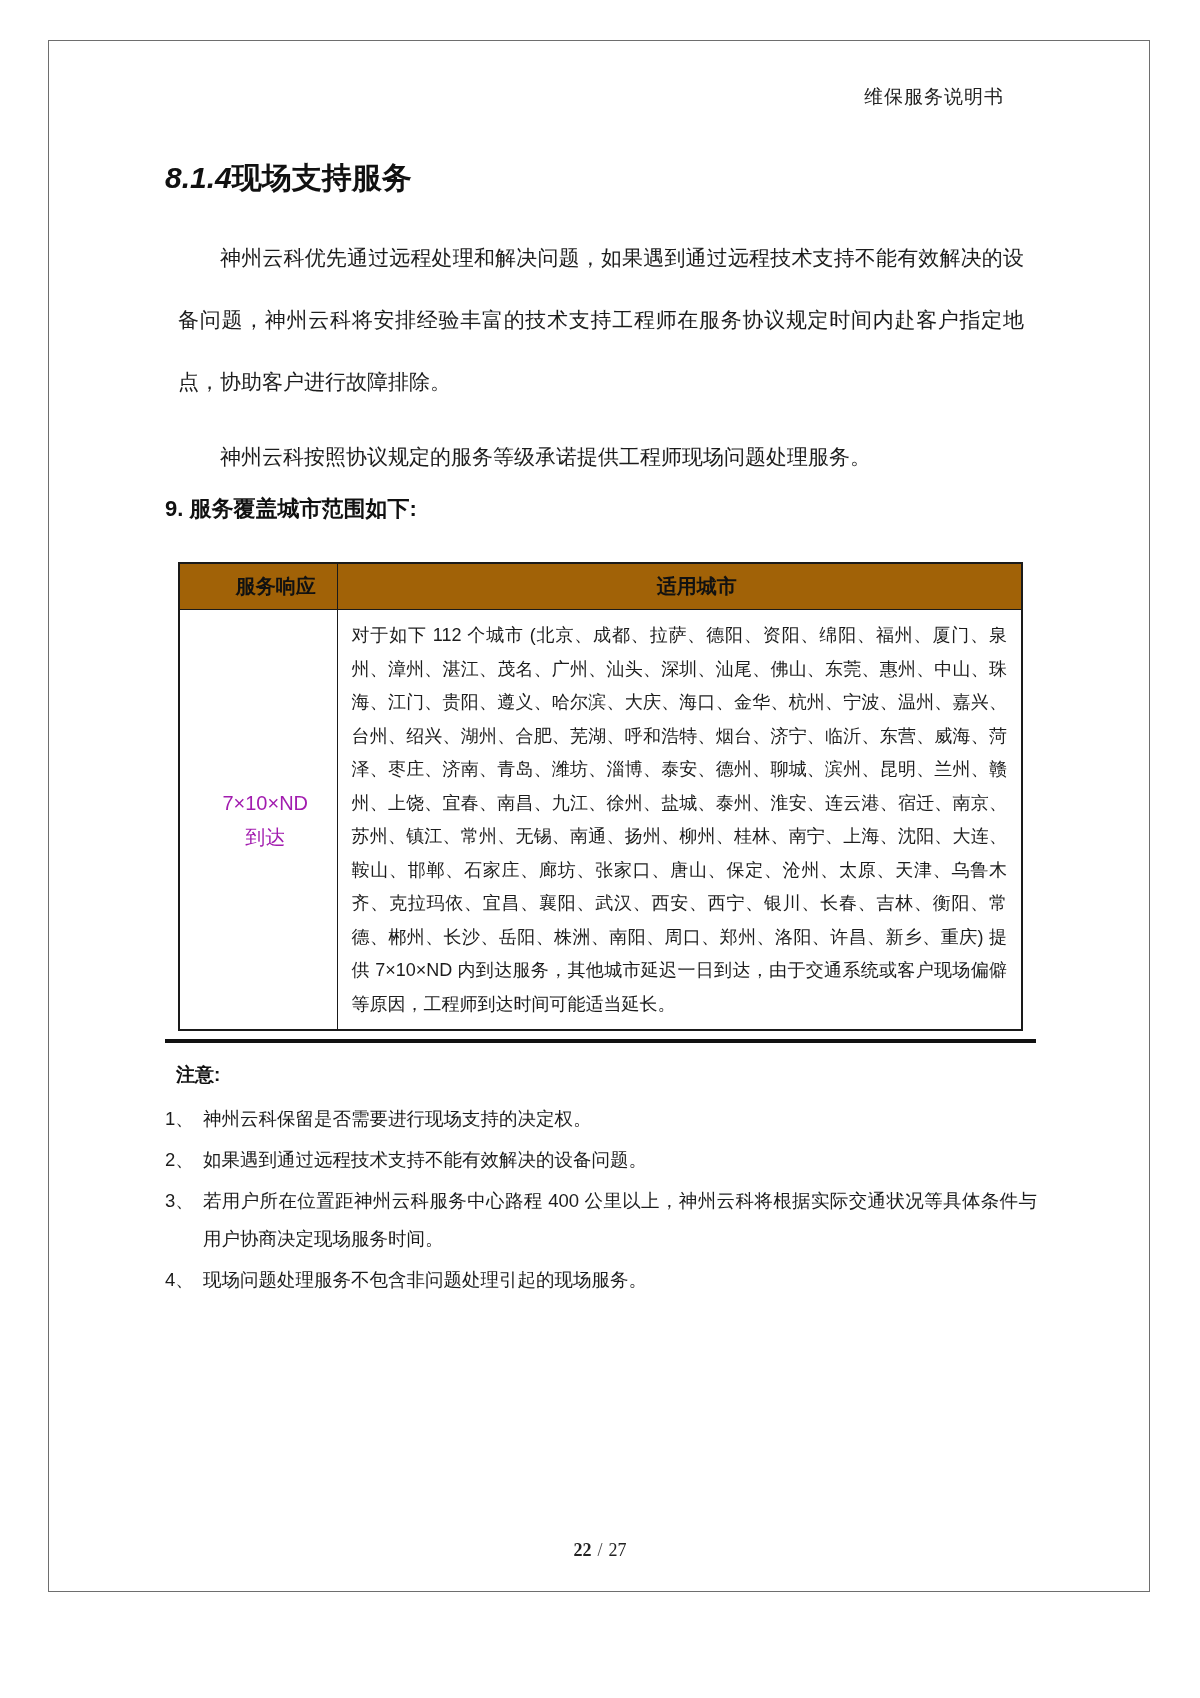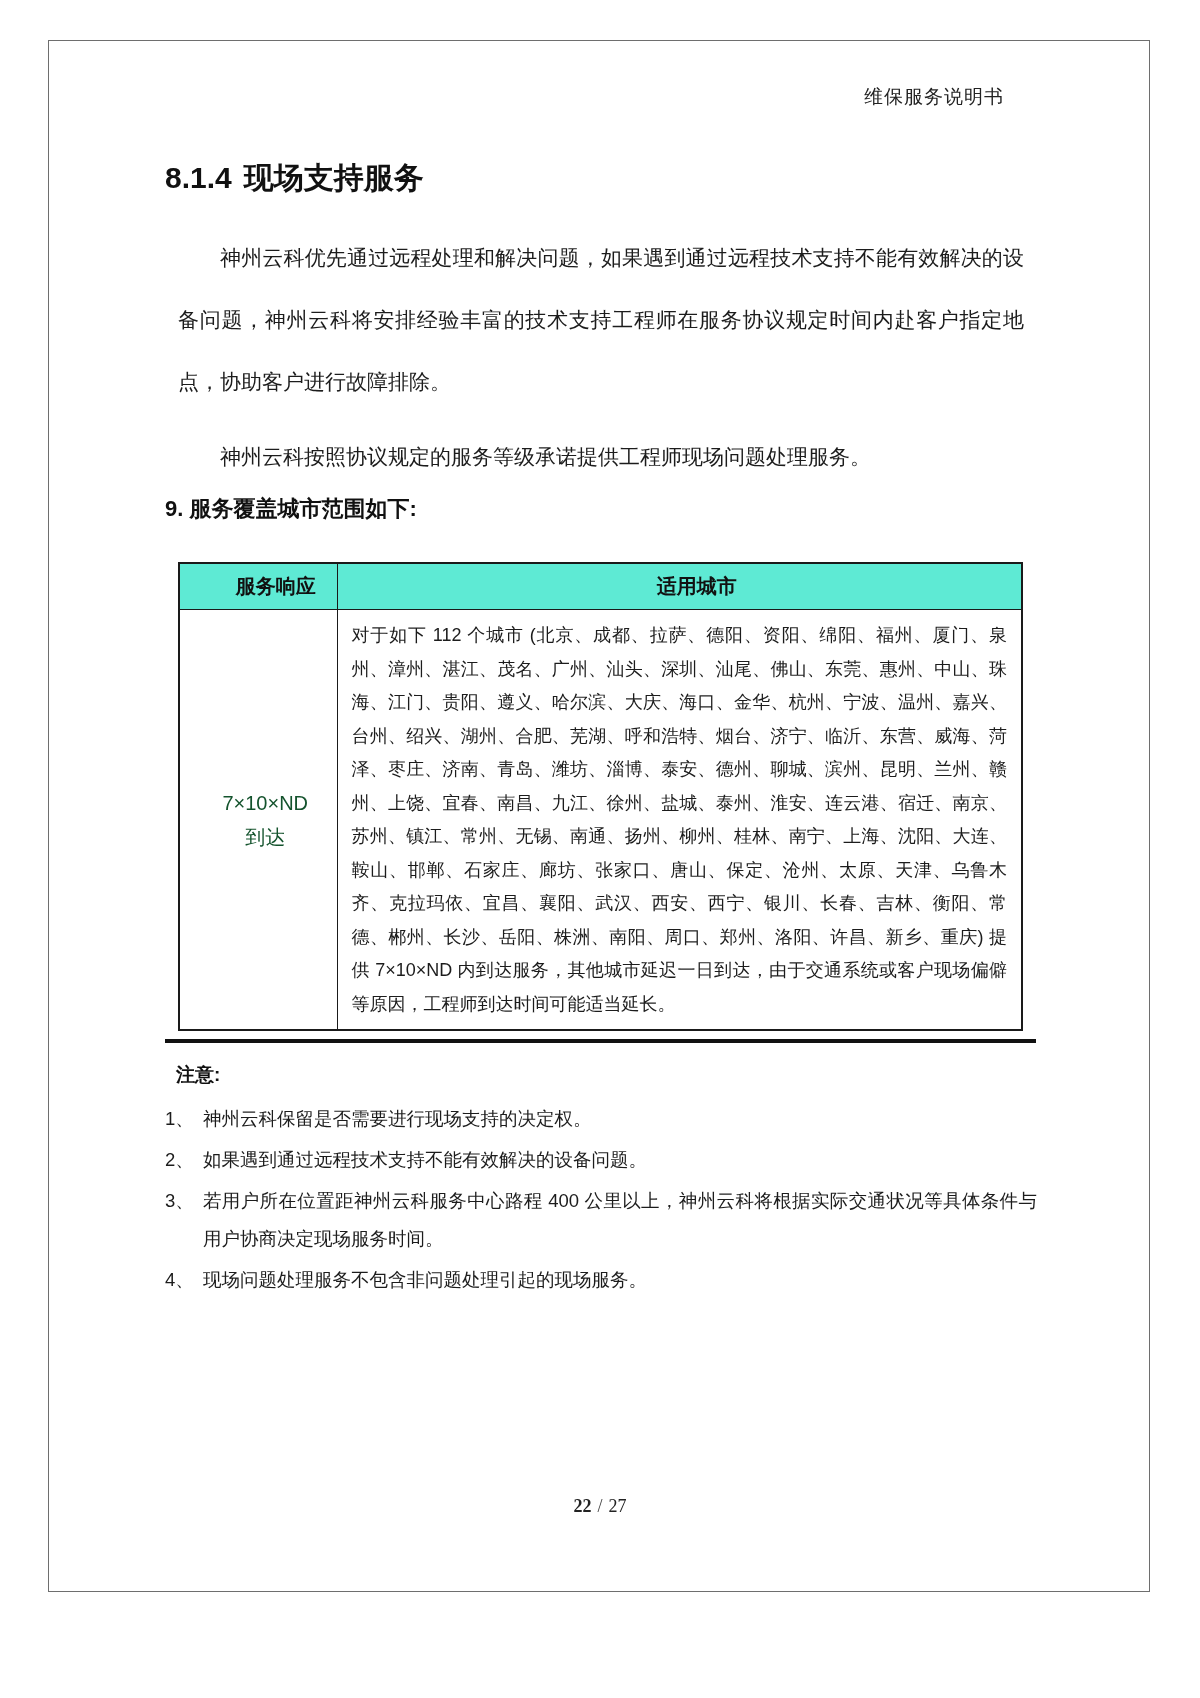--- a/index.html
+++ b/index.html
@@ -37,21 +37,21 @@
   }
   .section-heading {
     position: absolute;
     left: 165px;
     top: 158px;
     margin: 0;
     font-size: 30px;
     font-weight: bold;
     color: #111;
   }
-  .section-heading .sec-num { margin-right: 12px; }
+  .section-heading .sec-num { margin-right: 0; font-style: italic; }
   .body-copy {
     position: absolute;
     left: 165px;
     top: 214px;
     width: 872px;
   }
   .body-copy p {
     margin: 13px;
     font-size: 21px;
     line-height: 62px;
@@ -74,35 +74,35 @@
     top: 562px;
     width: 845px;
     border-collapse: collapse;
     table-layout: fixed;
   }
   .coverage-table th, .coverage-table td {
     border: 1px solid #1a1a1a;
   }
   .coverage-table { border: 2px solid #1a1a1a; }
   .coverage-table th {
-    background: #5eead4;
+    background: #a16207;
     height: 43px;
     font-size: 20px;
     font-weight: bold;
     text-align: center;
     color: #111;
     padding-left: 36px;
   }
   .col-response { width: 158px; }
   .response-cell {
     text-align: center;
     vertical-align: middle;
     font-size: 20px;
     line-height: 34px;
-    color: #14532d;
+    color: #a21caf;
     padding-left: 15px;
   }
   .cities-cell {
     vertical-align: top;
     padding: 9px 14px 8px 14px;
     font-size: 18px;
     line-height: 33.5px;
     text-align: justify;
     color: #1c1c1c;
   }
@@ -138,21 +138,21 @@
   .note-num {
     flex: 0 0 38px;
   }
   .note-text {
     flex: 1;
     text-align: justify;
   }
   .page-footer {
     position: absolute;
     left: 0;
-    top: 1496px;
+    top: 1540px;
     width: 1200px;
     text-align: center;
     font-family: "Liberation Serif", "DejaVu Serif", serif;
     font-size: 18px;
     color: #222;
   }
   .page-footer .pg-cur { font-weight: bold; }
   .page-footer .pg-sep { margin: 0 6px; color: #444; }
 </style>
 </head>

